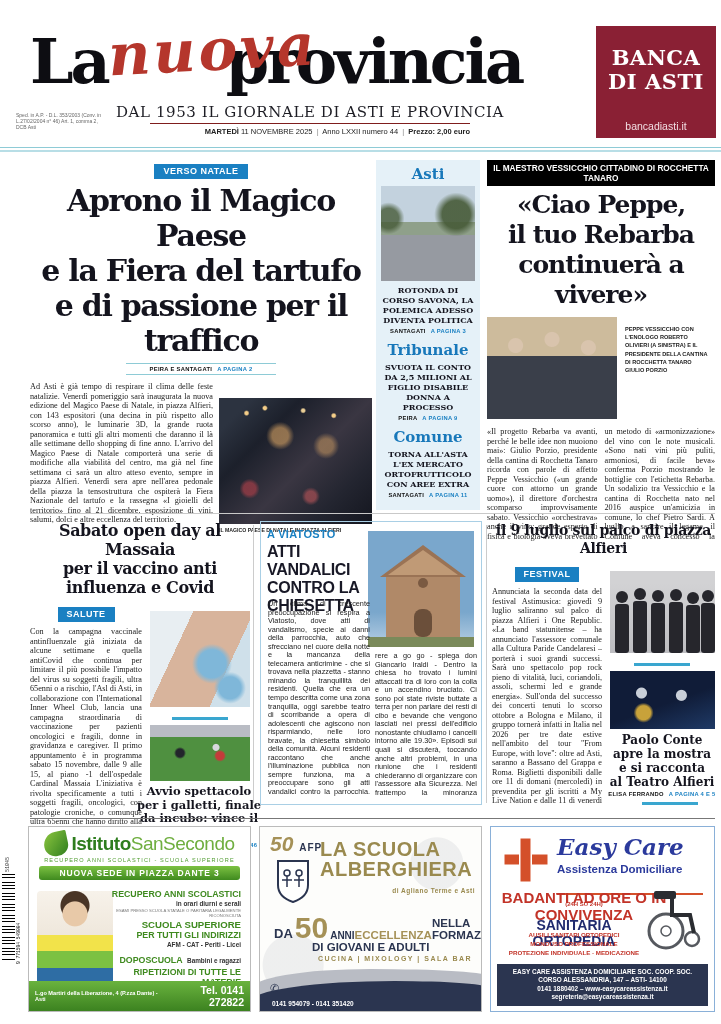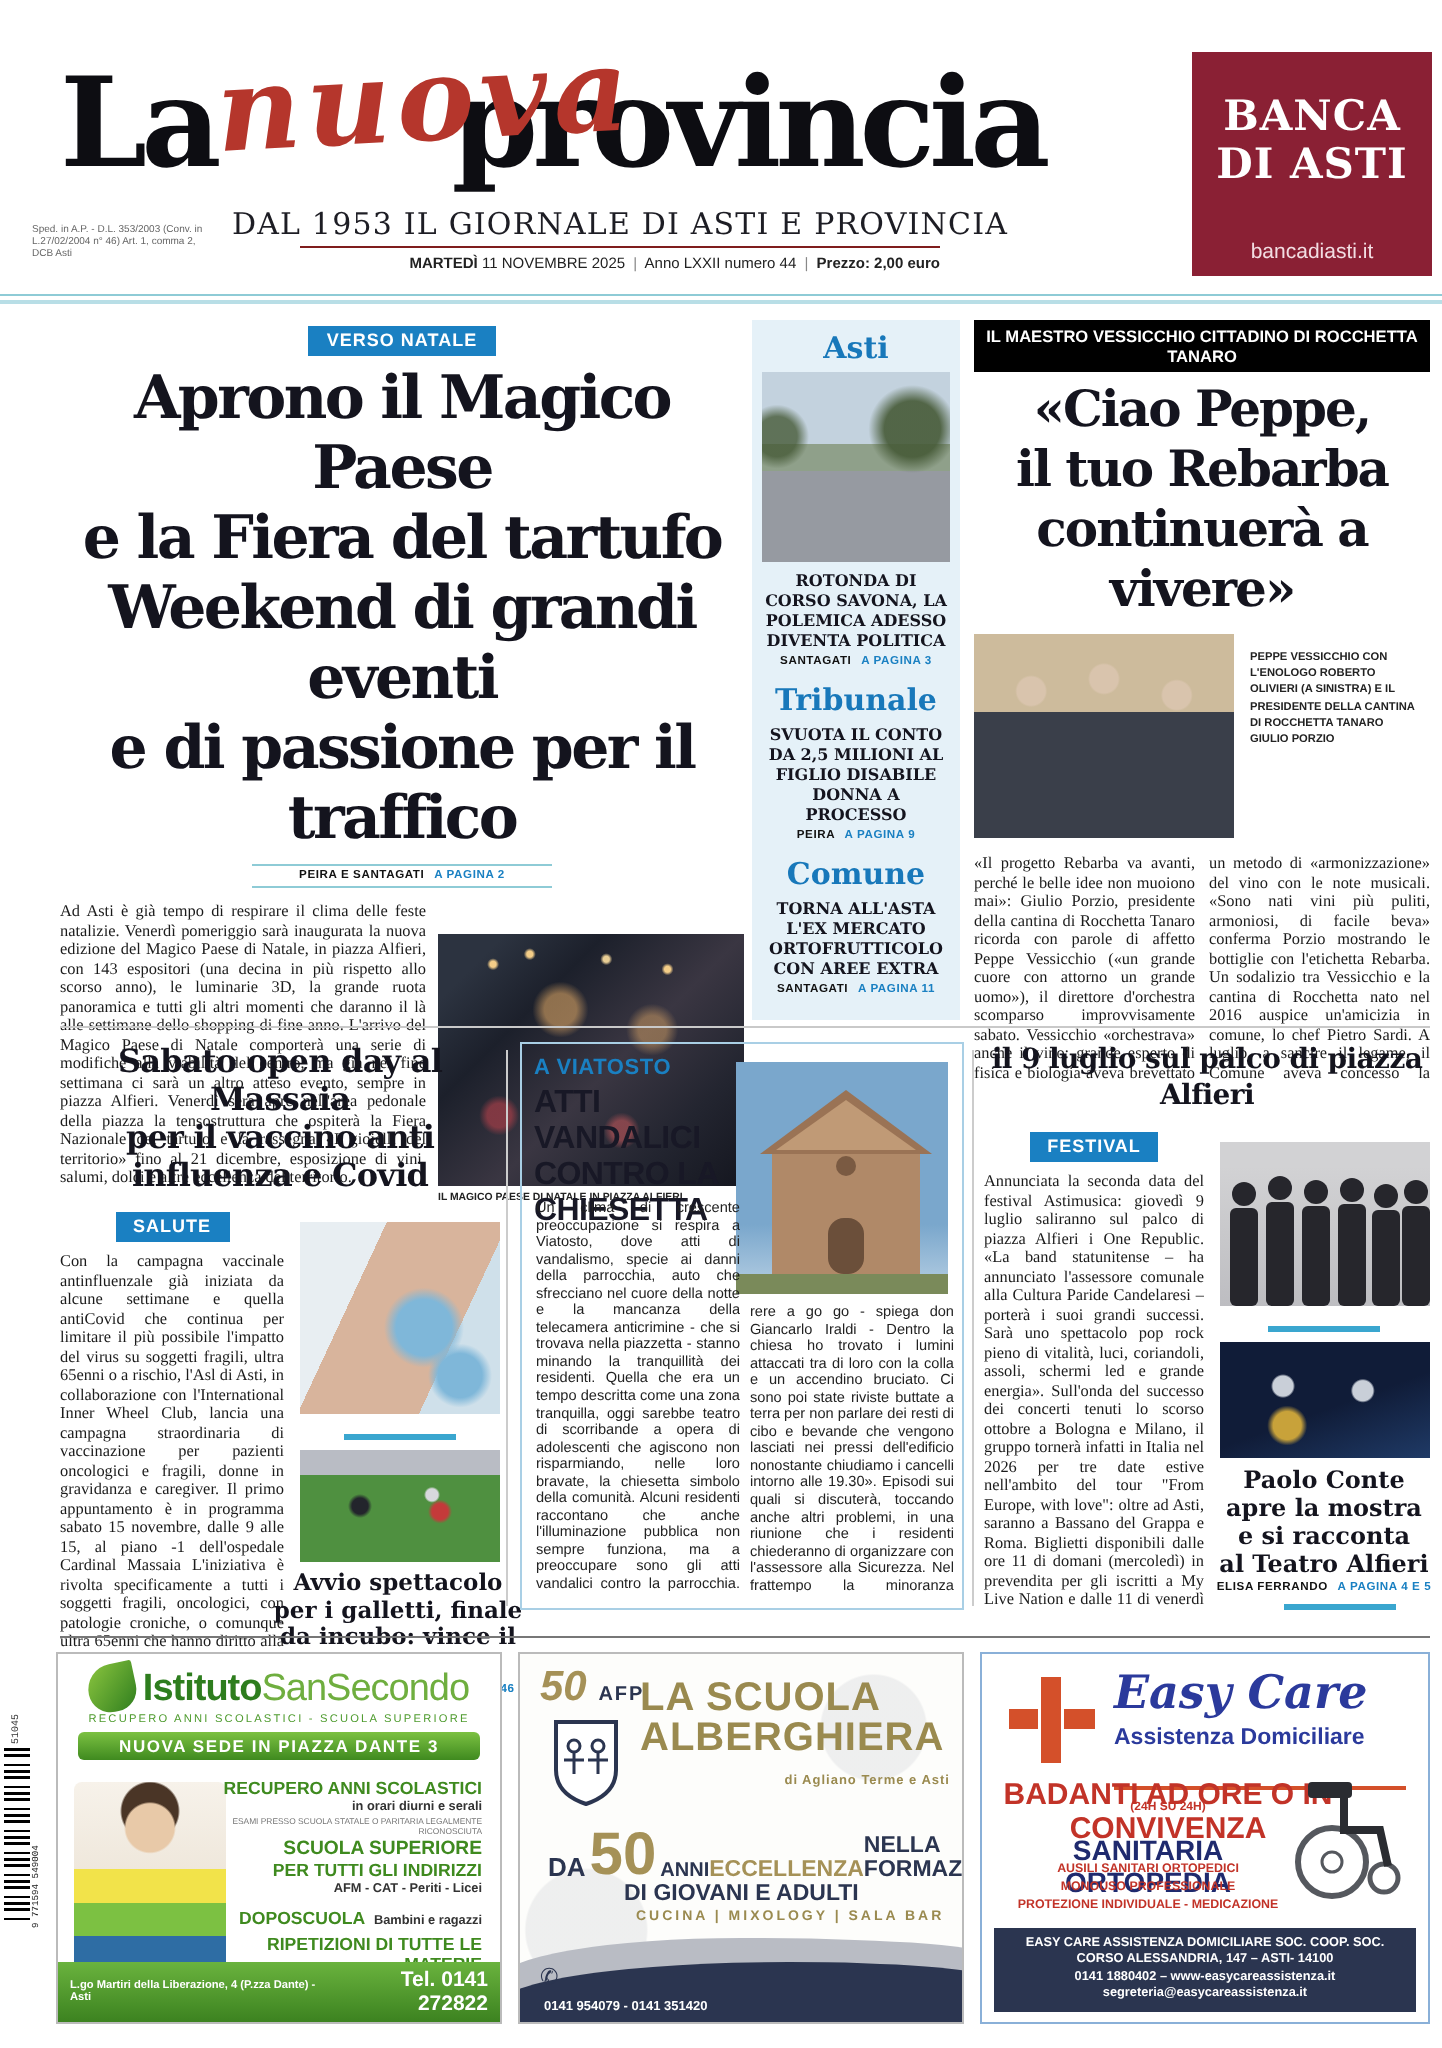--- a/index.html
+++ b/index.html
@@ -242,21 +242,20 @@
     <div class="banca-url">bancadiasti.it</div>
   </div>
 
   <div class="abs teal-rule"></div>
 
   <div class="abs lead">
     <span class="kicker">VERSO NATALE</span>
     <div class="lead-head">
       <div>Aprono il Magico Paese</div>
       <div>e la Fiera del tartufo</div>
-      <div>Weekend di grandi eventi</div>
       <div>e di passione per il traffico</div>
     </div>
     <div class="lead-byline byline">
       <span>PEIRA E SANTAGATI</span>
       <span class="pg">A PAGINA 2</span>
     </div>
     <div class="lead-cols">
       <div class="lead-body bodytxt">Ad Asti è già tempo di respirare il clima delle feste natalizie. Venerdì pomeriggio sarà inaugurata la nuova edizione del Magico Paese di Natale, in piazza Alfieri, con 143 espositori (una decina in più rispetto allo scorso anno), le luminarie 3D, la grande ruota panoramica e tutti gli altri momenti che daranno il là alle settimane dello shopping di fine anno. L'arrivo del Magico Paese di Natale comporterà una serie di modifiche alla viabilità del centro, ma già nel fine settimana ci sarà un altro atteso evento, sempre in piazza Alfieri. Venerdì sera apre nell'area pedonale della piazza la tensostruttura che ospiterà la Fiera Nazionale del tartufo e la rassegna «I gioielli del territorio» fino al 21 dicembre, esposizione di vini, salumi, dolci e altre eccellenza del territorio.</div>
       <div class="lead-photo"></div>
       <div class="lead-caption caption">IL MAGICO PAESE DI NATALE IN PIAZZA ALFIERI</div>

